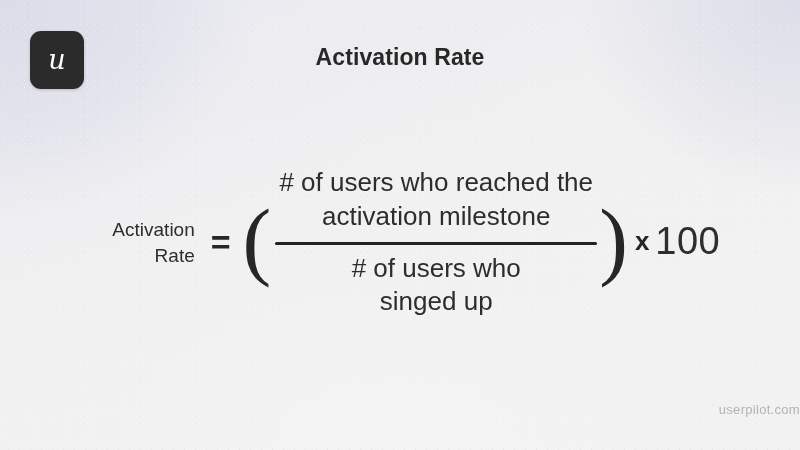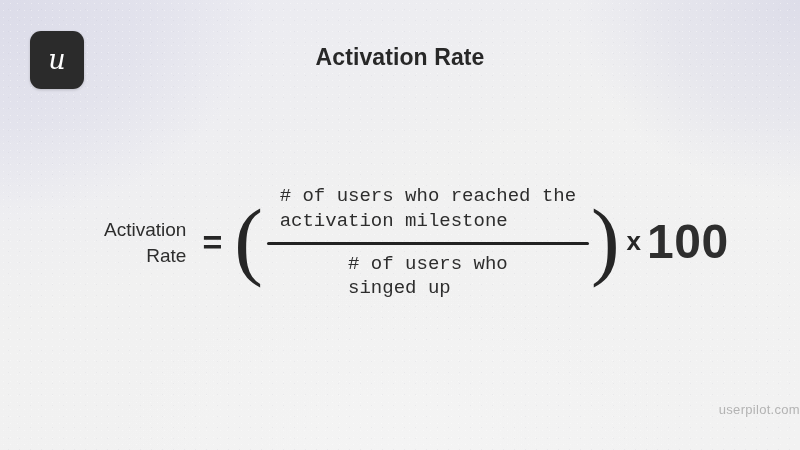--- a/index.html
+++ b/index.html
@@ -119,47 +119,46 @@
   .paren-left { margin-right: 4px; }
   .paren-right { margin-left: 2px; }
 
   .fraction {
     display: flex;
     flex-direction: column;
     align-items: center;
     width: 322px;
   }
   .numerator, .denominator {
-    font-size: 19px;
+    font-size: 26px;
     line-height: 1.28;
-    text-align: left;
+    text-align: center;
     color: #2d2d2d;
     white-space: pre-line;
-    font-family: Liberation Mono, monospace;
   }
   .numerator { padding-bottom: 9px; }
   .denominator { padding-top: 7px; }
   .frac-bar {
     width: 100%;
     height: 3px;
     background: #222222;
     border-radius: 2px;
   }
 
   .times {
     font-size: 26px;
     font-weight: bold;
     color: #262626;
     margin: 0 6px 0 7px;
     transform: translateY(-1px);
   }
   .multiplier {
-    font-size: 48px;
+    font-size: 38px;
     color: #2e2e2e;
-    font-weight: 700;
+    font-weight: 400;
     letter-spacing: 0.5px;
     transform: translateY(-1px);
     text-align: right;
   }
 
   
   #footer {
     position: absolute;
     left: 0;
     right: 0;

